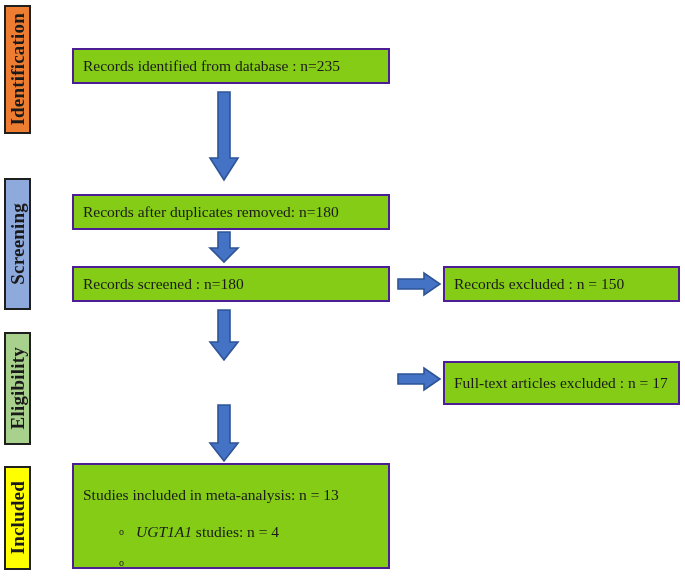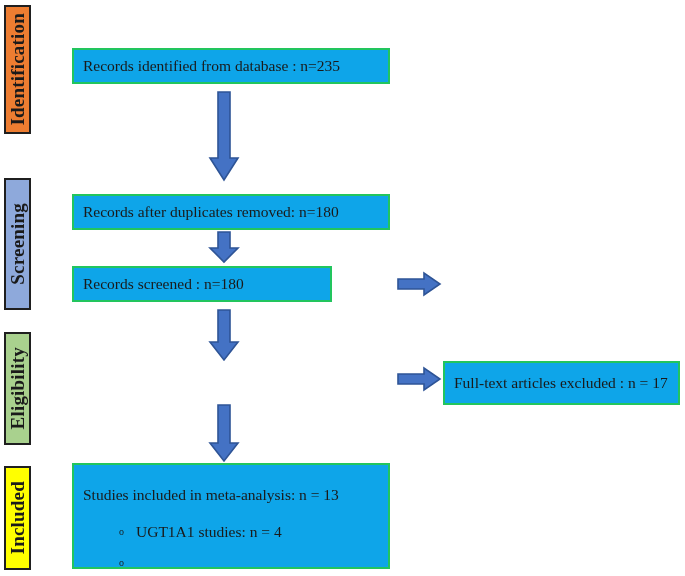--- a/index.html
+++ b/index.html
@@ -35,22 +35,22 @@
     font-size: 19px;
     letter-spacing: 0.2px;
     line-height: 1;
     white-space: nowrap;
     color: #1a1a1a;
   }
 
   
   .box {
     position: absolute;
-    border: 2px solid #22c55e;
-    background: #0ea5e9;
+    border: 2px solid #4c1d95;
+    background: #84cc16;
     box-sizing: border-box;
     display: flex;
     flex-direction: column;
     justify-content: center;
     padding: 4px 9px;
   }
   .box .line {
     font-size: 15.5px;
     line-height: 1.25;
     white-space: nowrap;
@@ -73,20 +73,21 @@
     white-space: nowrap;
   }
   .sub-bullet {
     font-size: 10px;
     line-height: 1;
     margin-right: 12px;
     position: relative;
     top: -2px;
   }
   .gene {
+    font-style: italic;
   }
 
   
   .arrow {
     position: absolute;
   }
   .arrow svg {
     display: block;
     overflow: visible;
   }
@@ -125,30 +126,33 @@
   <div class="box" style="left:72px; top:194px; width:318px; height:36px;">
     <div class="line">Records after duplicates removed: n=180</div>
   </div>
 
   <div class="arrow" style="left:206px; top:232px; width:36px; height:32px;">
     <svg width="36" height="32" viewBox="0 0 36 32">
       <polygon points="12,0 24,0 24,16 32,16 18,30 4,16 12,16" fill="#4472C4" stroke="#2E5496" stroke-width="1.6"></polygon>
     </svg>
   </div>
 
-  <div class="box" style="left:72px; top:266px; width:260px; height:36px;">
+  <div class="box" style="left:72px; top:266px; width:318px; height:36px;">
     <div class="line">Records screened : n=180</div>
   </div>
 
   <div class="arrow" style="left:398px; top:272px; width:44px; height:24px;">
     <svg width="44" height="24" viewBox="0 0 44 24">
       <polygon points="0,7 26,7 26,1 42,12 26,23 26,17 0,17" fill="#4472C4" stroke="#2E5496" stroke-width="1.6"></polygon>
     </svg>
   </div>
 
+  <div class="box" style="left:443px; top:266px; width:237px; height:36px;">
+    <div class="line">Records excluded : n = 150</div>
+  </div>
 
   <div class="arrow" style="left:206px; top:310px; width:36px; height:52px;">
     <svg width="36" height="52" viewBox="0 0 36 52">
       <polygon points="12,0 24,0 24,32 32,32 18,50 4,32 12,32" fill="#4472C4" stroke="#2E5496" stroke-width="1.6"></polygon>
     </svg>
   </div>
 
 
   <div class="arrow" style="left:398px; top:367px; width:44px; height:24px;">
     <svg width="44" height="24" viewBox="0 0 44 24">

